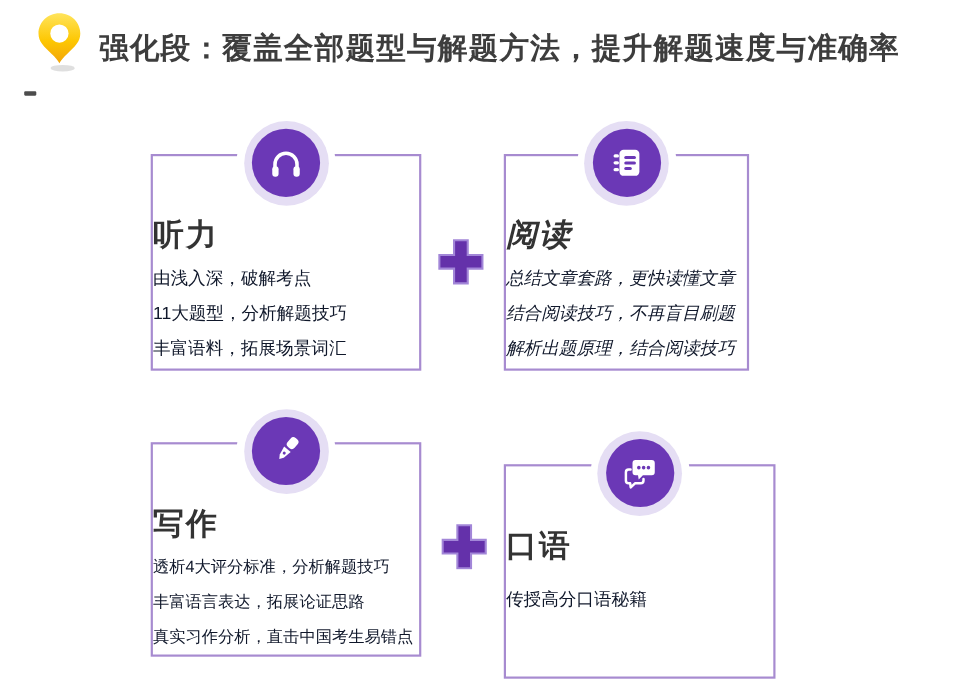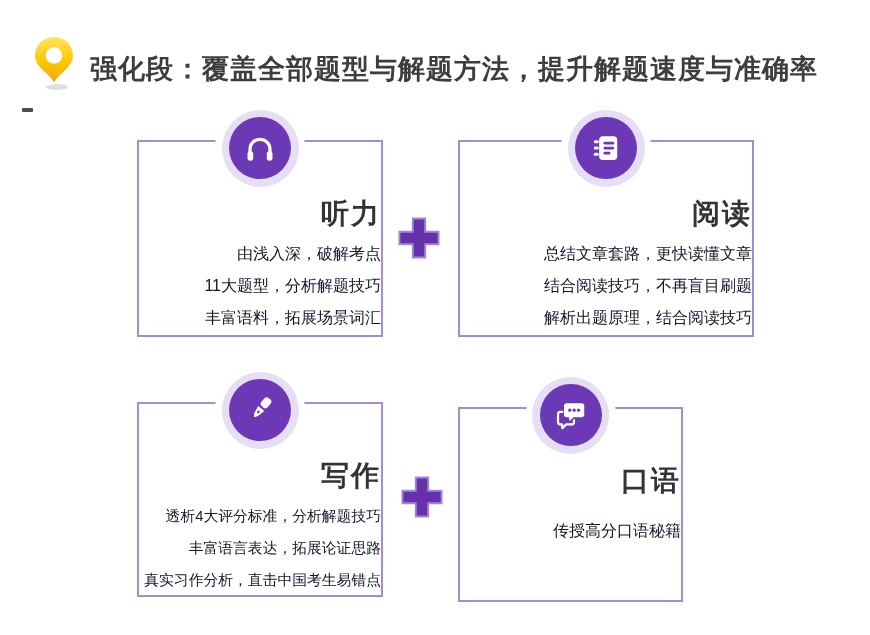--- a/index.html
+++ b/index.html
@@ -2,36 +2,36 @@
 <html><head>
 <meta charset="utf-8">
 <style>
   * { margin:0; padding:0; box-sizing:border-box; }
   html,body { background:#ffffff; }
   body {
     width:870px; height:635px; position:relative; overflow:hidden;
     font-family:"Liberation Sans","DejaVu Sans",sans-serif;
   }
   
-  .header { position:absolute; left:0; top:0; width:756px; height:100px;margin-top:25px; }
+  .header { position:absolute; left:0; top:0; width:756px; height:100px; }
   .pin { position:absolute; left:30px; top:11px; width:48px; height:58px; }
   .page-title {
     position:absolute; left:90px; top:26px;
     font-size:27px; font-weight:700; color:#3d3d3d; letter-spacing:1px;
     white-space:nowrap;
   }
   .stray-dash {
     position:absolute; left:22px; top:83px; width:11px; height:4px;
     background:#4c4c4c; border-radius:1px;
   }
   
   .card {
     position:absolute; background:#fff;
     border:2px solid #a78bd0;
-    text-align:right;
+    text-align:left;
   }
   .icon-badge {
     position:absolute; top:-39px; left:50%; transform:translateX(-50%);
     width:90px; height:90px; border-radius:50%; background:#ffffff;
     display:flex; align-items:center; justify-content:center;
   }
   .icon-halo {
     width:77px; height:77px; border-radius:50%; background:#e5def4;
     display:flex; align-items:center; justify-content:center;
   }
@@ -39,21 +39,21 @@
     width:62px; height:62px; border-radius:50%; background:#6b38b6;
     display:flex; align-items:center; justify-content:center;
   }
   .icon-circle svg { width:40px; height:40px; display:block; }
   .card-title {
     margin:53px 0 5px; font-size:28px; font-weight:700; color:#333333;
     letter-spacing:2px;
   }
   .card-body { font-size:16px; line-height:32px; color:#0f172a; }
   .card--writing .card-body { font-size:14.8px; }
-  .card--speaking .card-body { margin-top:14px; line-height:33px;margin-left:40px; }
+  .card--speaking .card-body { margin-top:14px; line-height:33px; }
   .card-line { white-space:nowrap; }
   
   .plus { position:absolute; width:42px; height:42px; }
   .plus svg { width:42px; height:42px; display:block; }
 </style>
 </head>
 <body>
 
 <div class="header">
   <div class="pin">
@@ -93,21 +93,21 @@
     <div class="card-line">丰富语料，拓展场景词汇</div>
   </div>
 </section>
 
 <div class="plus" style="left:398px; top:217px;">
   <svg viewBox="0 0 44 44">
     <path d="M15.5 1.5 H28.5 V15.5 H42.5 V28.5 H28.5 V42.5 H15.5 V28.5 H1.5 V15.5 H15.5 Z" fill="#6431aa" stroke="#a286d8" stroke-width="2"></path>
   </svg>
 </div>
 
-<section class="card card--reading" style="left:458px; top:140px; width:296px; height:197px;">
+<section class="card card--reading" style="left:458px; top:140px; width:223px; height:197px;font-style:italic;">
   <div class="icon-badge">
     <div class="icon-halo">
         <div class="icon-circle">
       <svg viewBox="0 0 32 32">
         <rect x="10.5" y="6.5" width="14.5" height="19" rx="3" fill="#fff"></rect>
         <rect x="14" y="11" width="8.5" height="2.2" rx="1.1" fill="#6b38b6"></rect>
         <rect x="14" y="15" width="8.5" height="2.2" rx="1.1" fill="#6b38b6"></rect>
         <rect x="14" y="19" width="5.5" height="2.2" rx="1.1" fill="#6b38b6"></rect>
         <rect x="6.2" y="9.8" width="4" height="2.4" rx="1.2" fill="#fff"></rect>
         <rect x="6.2" y="14.8" width="4" height="2.4" rx="1.2" fill="#fff"></rect>
@@ -145,21 +145,21 @@
     <div class="card-line">真实习作分析，直击中国考生易错点</div>
   </div>
 </section>
 
 <div class="plus" style="left:401px; top:476px;">
   <svg viewBox="0 0 44 44">
     <path d="M15.5 1.5 H28.5 V15.5 H42.5 V28.5 H28.5 V42.5 H15.5 V28.5 H1.5 V15.5 H15.5 Z" fill="#6431aa" stroke="#a286d8" stroke-width="2"></path>
   </svg>
 </div>
 
-<section class="card card--speaking" style="left:458px; top:407px; width:225px; height:195px;">
+<section class="card card--speaking" style="left:458px; top:422px; width:247px; height:195px;">
   <div class="icon-badge">
     <div class="icon-halo">
         <div class="icon-circle">
       <svg viewBox="0 0 32 32">
         <path d="M9 13.5 H7.6 a2 2 0 0 0 -2 2 v6 a2 2 0 0 0 2 2 h1.1 l0.4 3 3.1 -3 h4.2 a2 2 0 0 0 2 -2 v-1.2" fill="none" stroke="#fff" stroke-width="1.8" stroke-linejoin="round" stroke-linecap="round"></path>
         <path d="M12.6 6.5 h11.8 a2.2 2.2 0 0 1 2.2 2.2 v6.8 a2.2 2.2 0 0 1 -2.2 2.2 h-6.4 l-3.1 3 -0.5 -3 h-1.8 a2.2 2.2 0 0 1 -2.2 -2.2 v-6.8 a2.2 2.2 0 0 1 2.2 -2.2 z" fill="#fff"></path>
         <circle cx="15" cy="12.1" r="1.3" fill="#6b38b6"></circle>
         <circle cx="18.5" cy="12.1" r="1.3" fill="#6b38b6"></circle>
         <circle cx="22" cy="12.1" r="1.3" fill="#6b38b6"></circle>
       </svg>

